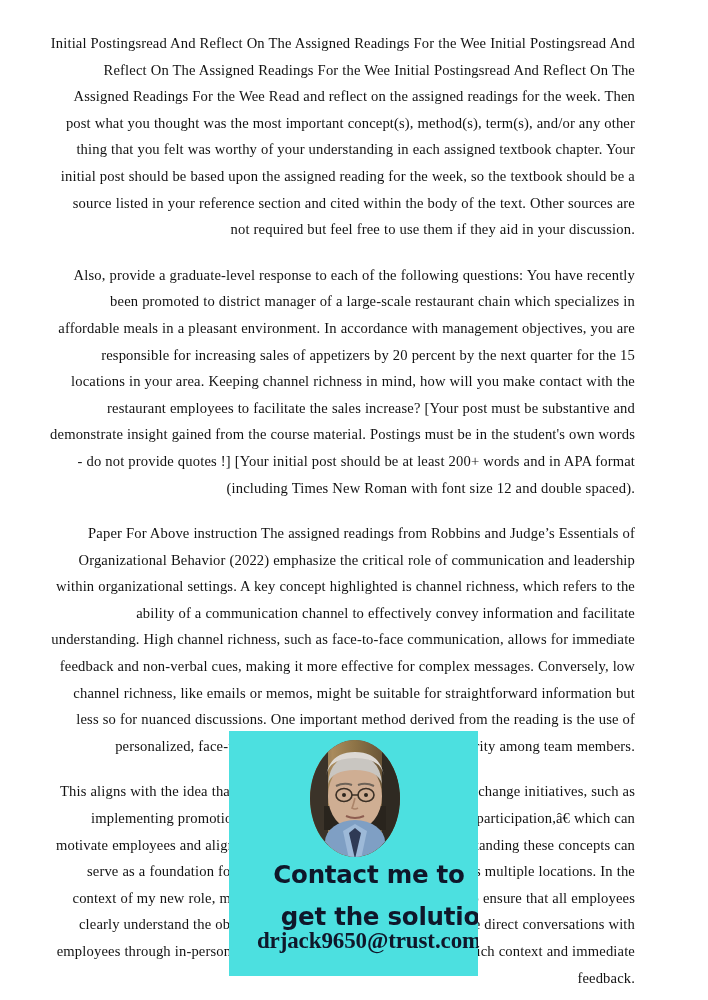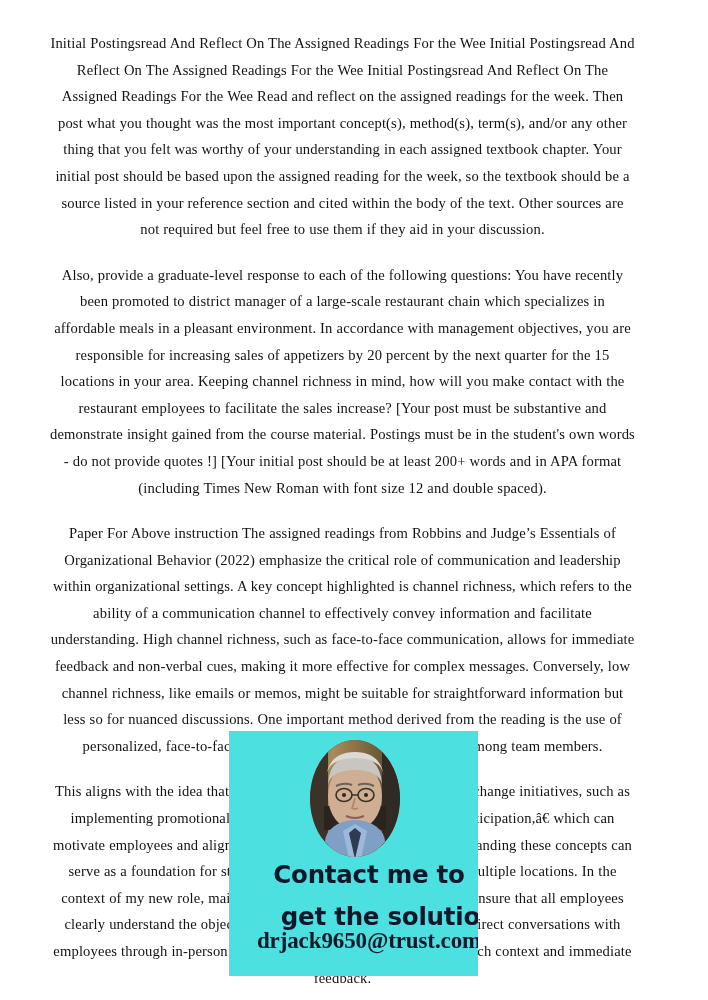--- a/index.html
+++ b/index.html
@@ -27,21 +27,21 @@
     position: absolute;
     left: 50px;
     top: 30px;
     width: 585px;
   }
 
   .para {
     font-size: 14.6px;
     line-height: 26.6px;
     color: #121212;
-    text-align: center;
+    text-align: right;
     margin: 0 0 19px 0;
     letter-spacing: 0.01em;
     word-spacing: 0.01em;
   }
   .para:last-child { margin-bottom: 0; }
 
   
   #watermark {
     position: absolute;
     left: 229px;

